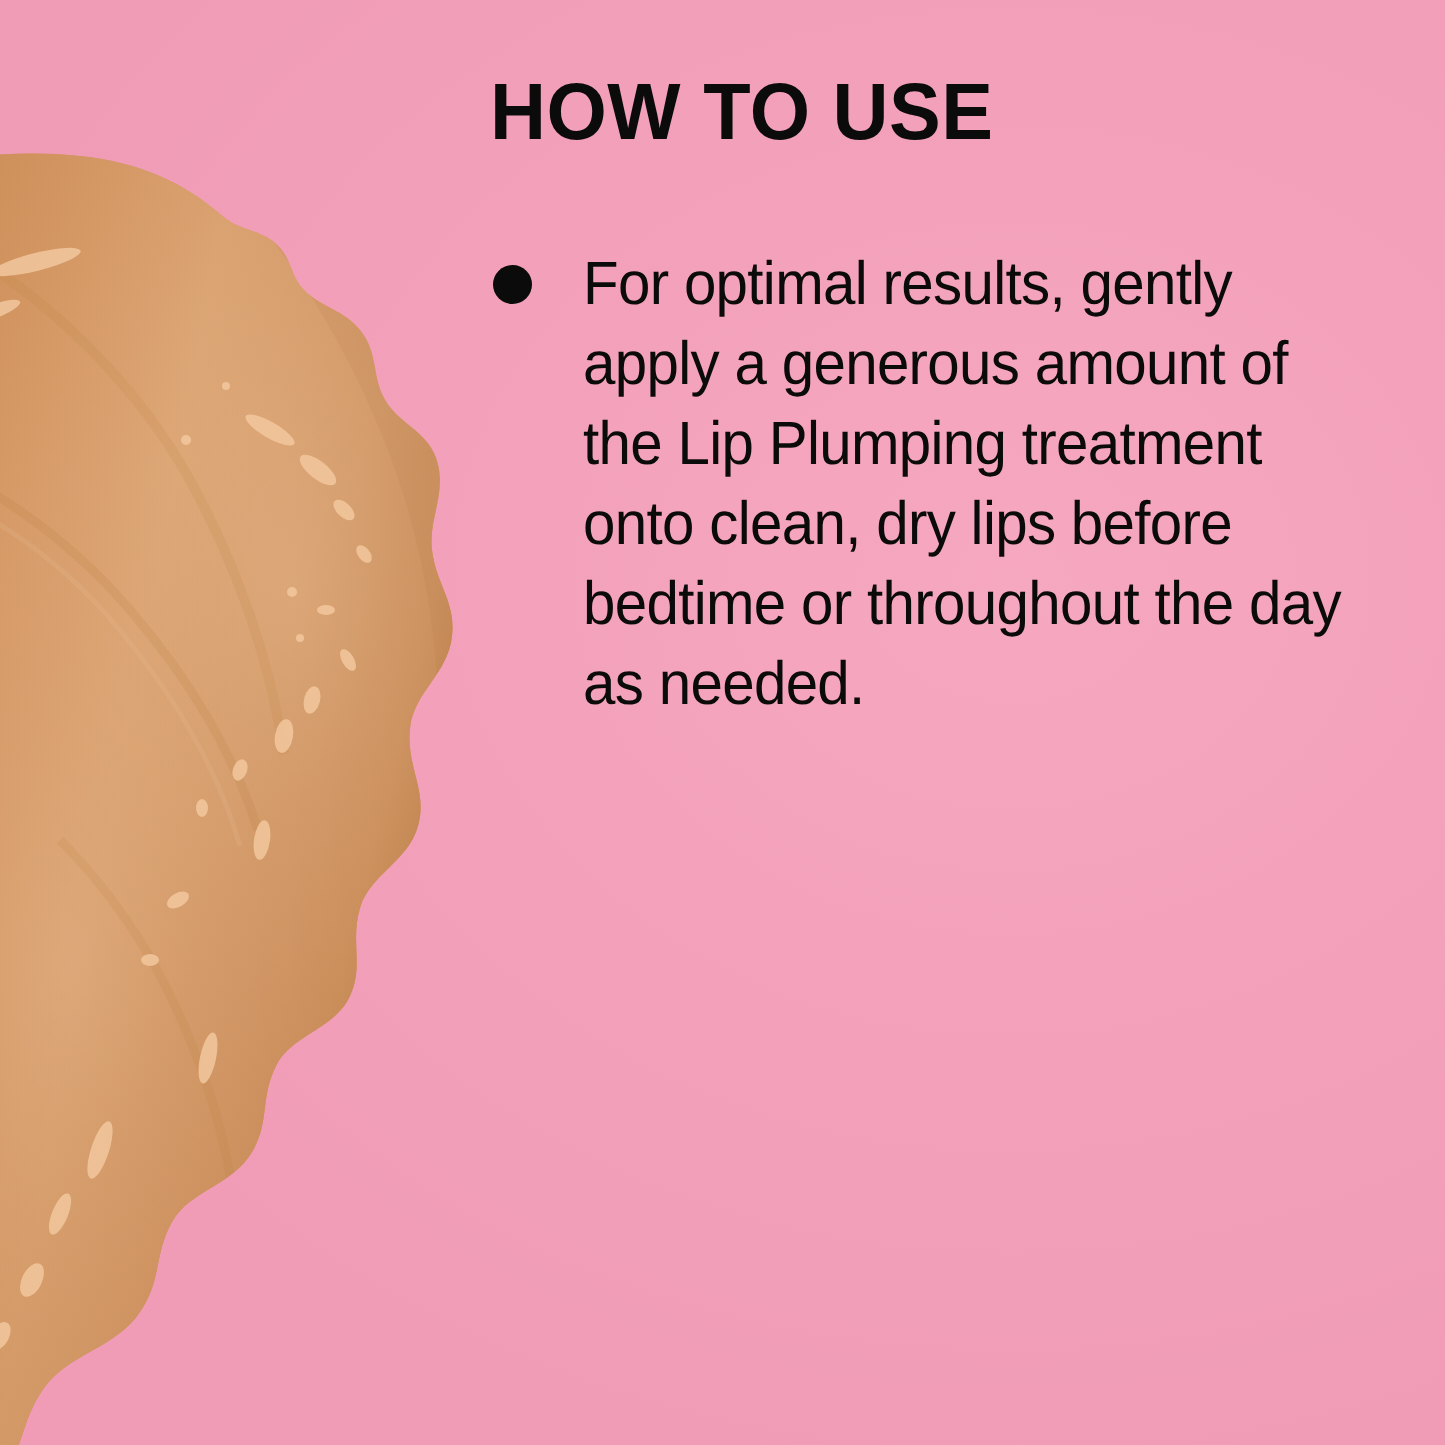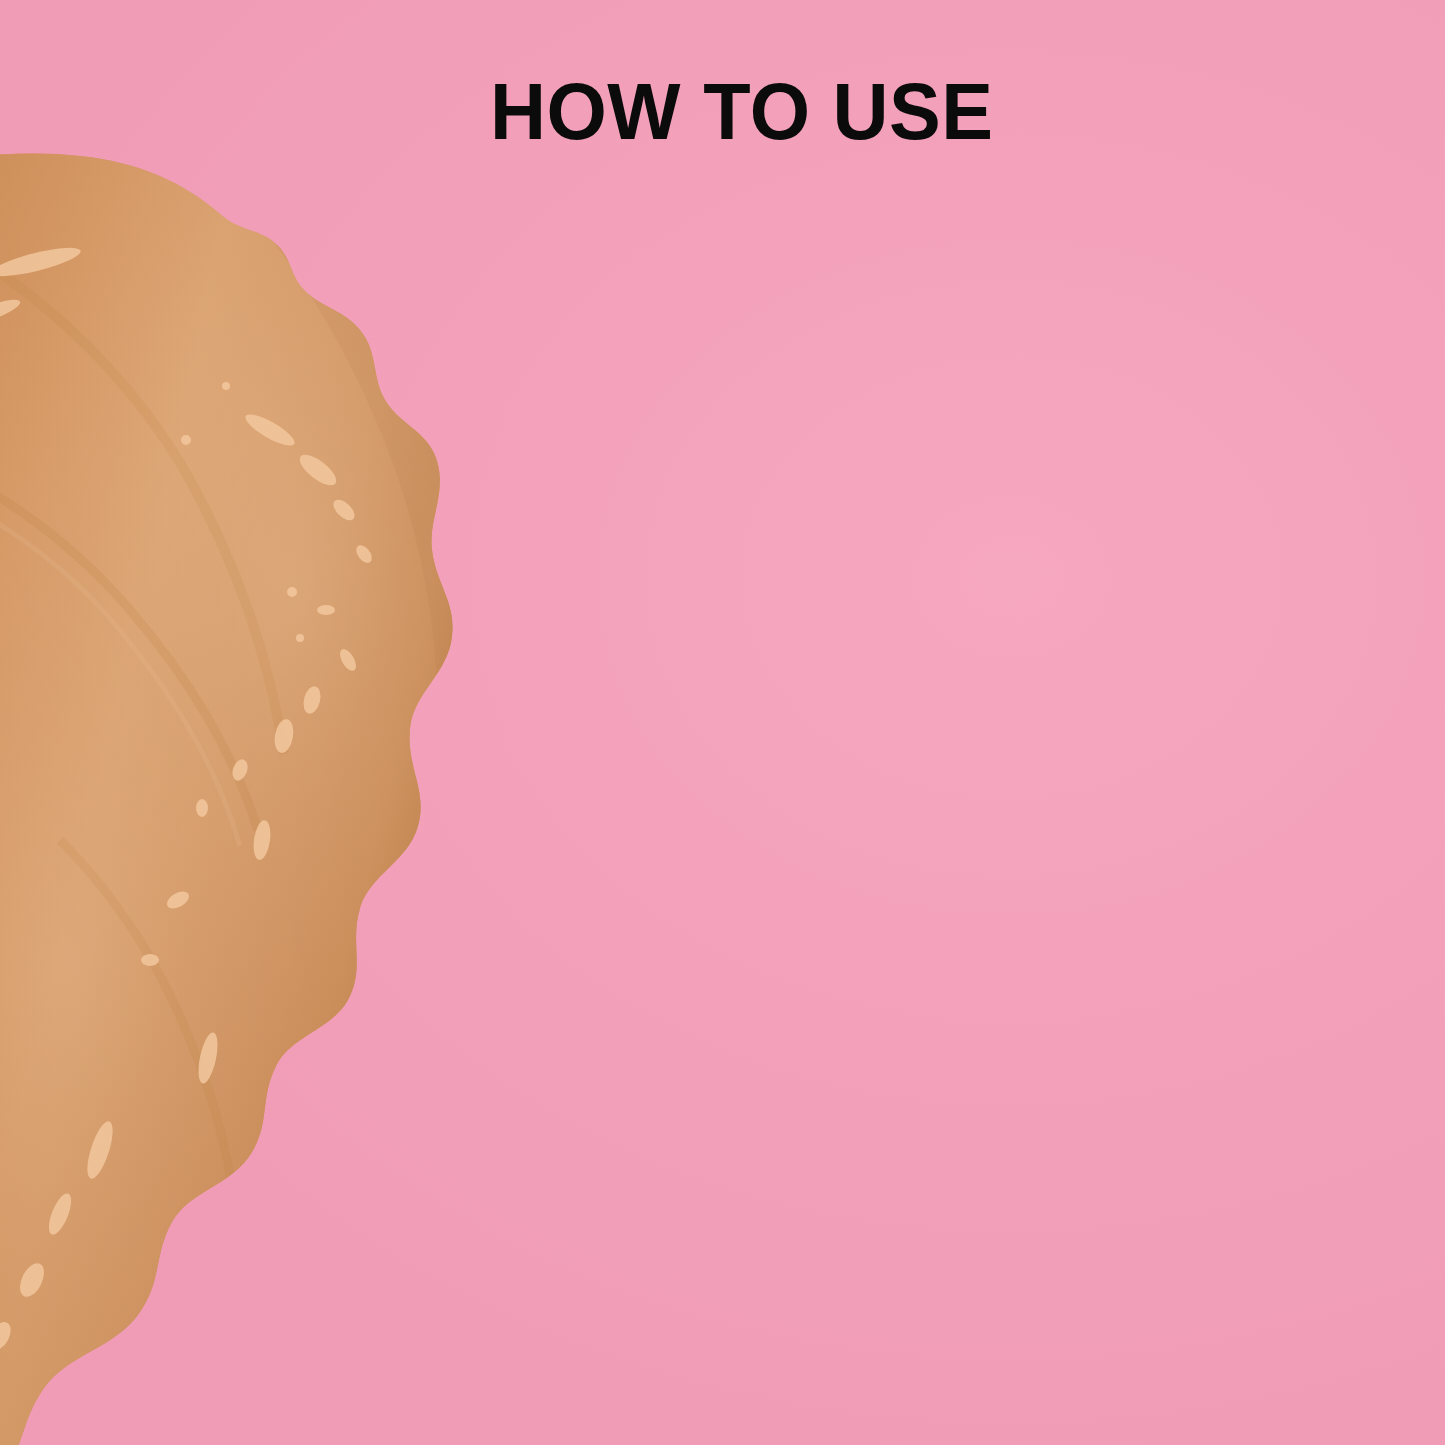--- a/index.html
+++ b/index.html
@@ -202,18 +202,22 @@
       </g>
     </svg>
   </div>
 
   <div class="content">
 
     <div class="page-title">HOW TO USE</div>
 
     <div class="bullet-list">
 
+      <div class="bullet-item">
+        <span class="bullet-dot"></span>
+        <div class="bullet-text">For optimal results, gently apply a generous amount of the Lip Plumping treatment onto clean, dry lips before bedtime or throughout the day as needed.</div>
+      </div>
 
 
     </div>
   </div>
 
 </div>
 
 </body></html>

